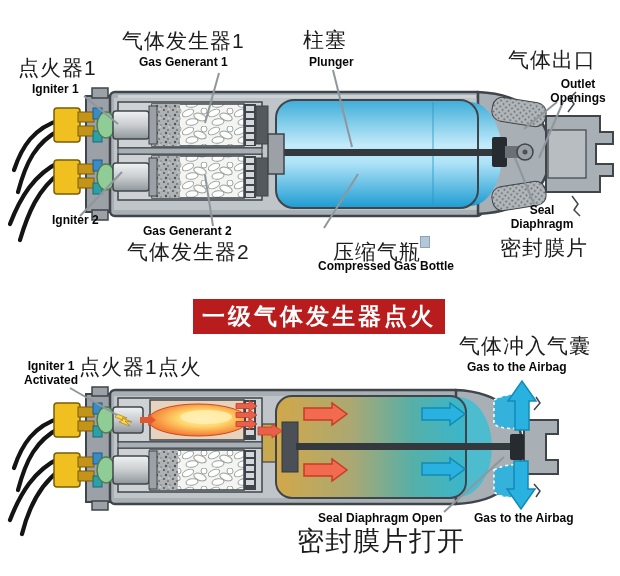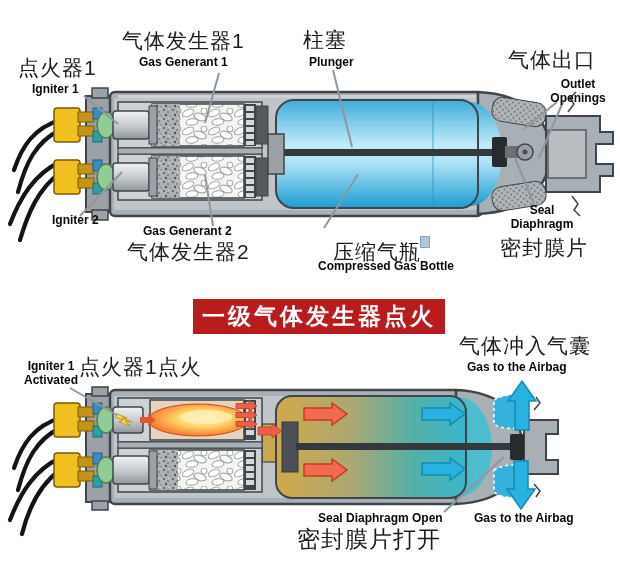--- a/index.html
+++ b/index.html
@@ -1,21 +1,21 @@
 <!DOCTYPE html>
 <html><head>
 <meta charset="utf-8">
 <style>
   html,body{margin:0;padding:0;background:#fff;}
   #stage{position:relative;width:620px;height:576px;background:#ffffff;overflow:hidden;
          font-family:"Liberation Sans",sans-serif;}
   #art{position:absolute;left:0;top:0;}
   .lbl{position:absolute;z-index:3;}
   .zh{font:400 21px/1.08 "Liberation Sans",sans-serif;color:#1c1c1c;letter-spacing:1px;white-space:nowrap;}
-  .zh.big{font-size:23px;}
+  .zh.big{font-size:27px;}
   .en{font:700 12px/1.2 "Liberation Sans",sans-serif;color:#070707;white-space:nowrap;}
   .ctr{text-align:center;}
   #banner{position:absolute;left:193px;top:299px;width:252px;height:35px;z-index:3;
           background:#b91c1c;color:#ffffff;display:flex;align-items:center;justify-content:center;
           font:700 23px "Liberation Sans",sans-serif;letter-spacing:3px;white-space:nowrap;}
   #artifact{position:absolute;left:420px;top:236px;width:8px;height:10px;z-index:3;
             background:#a9c2d6;border:1px solid #8398ab;opacity:.9;}
 </style>
 </head>
 <body>

